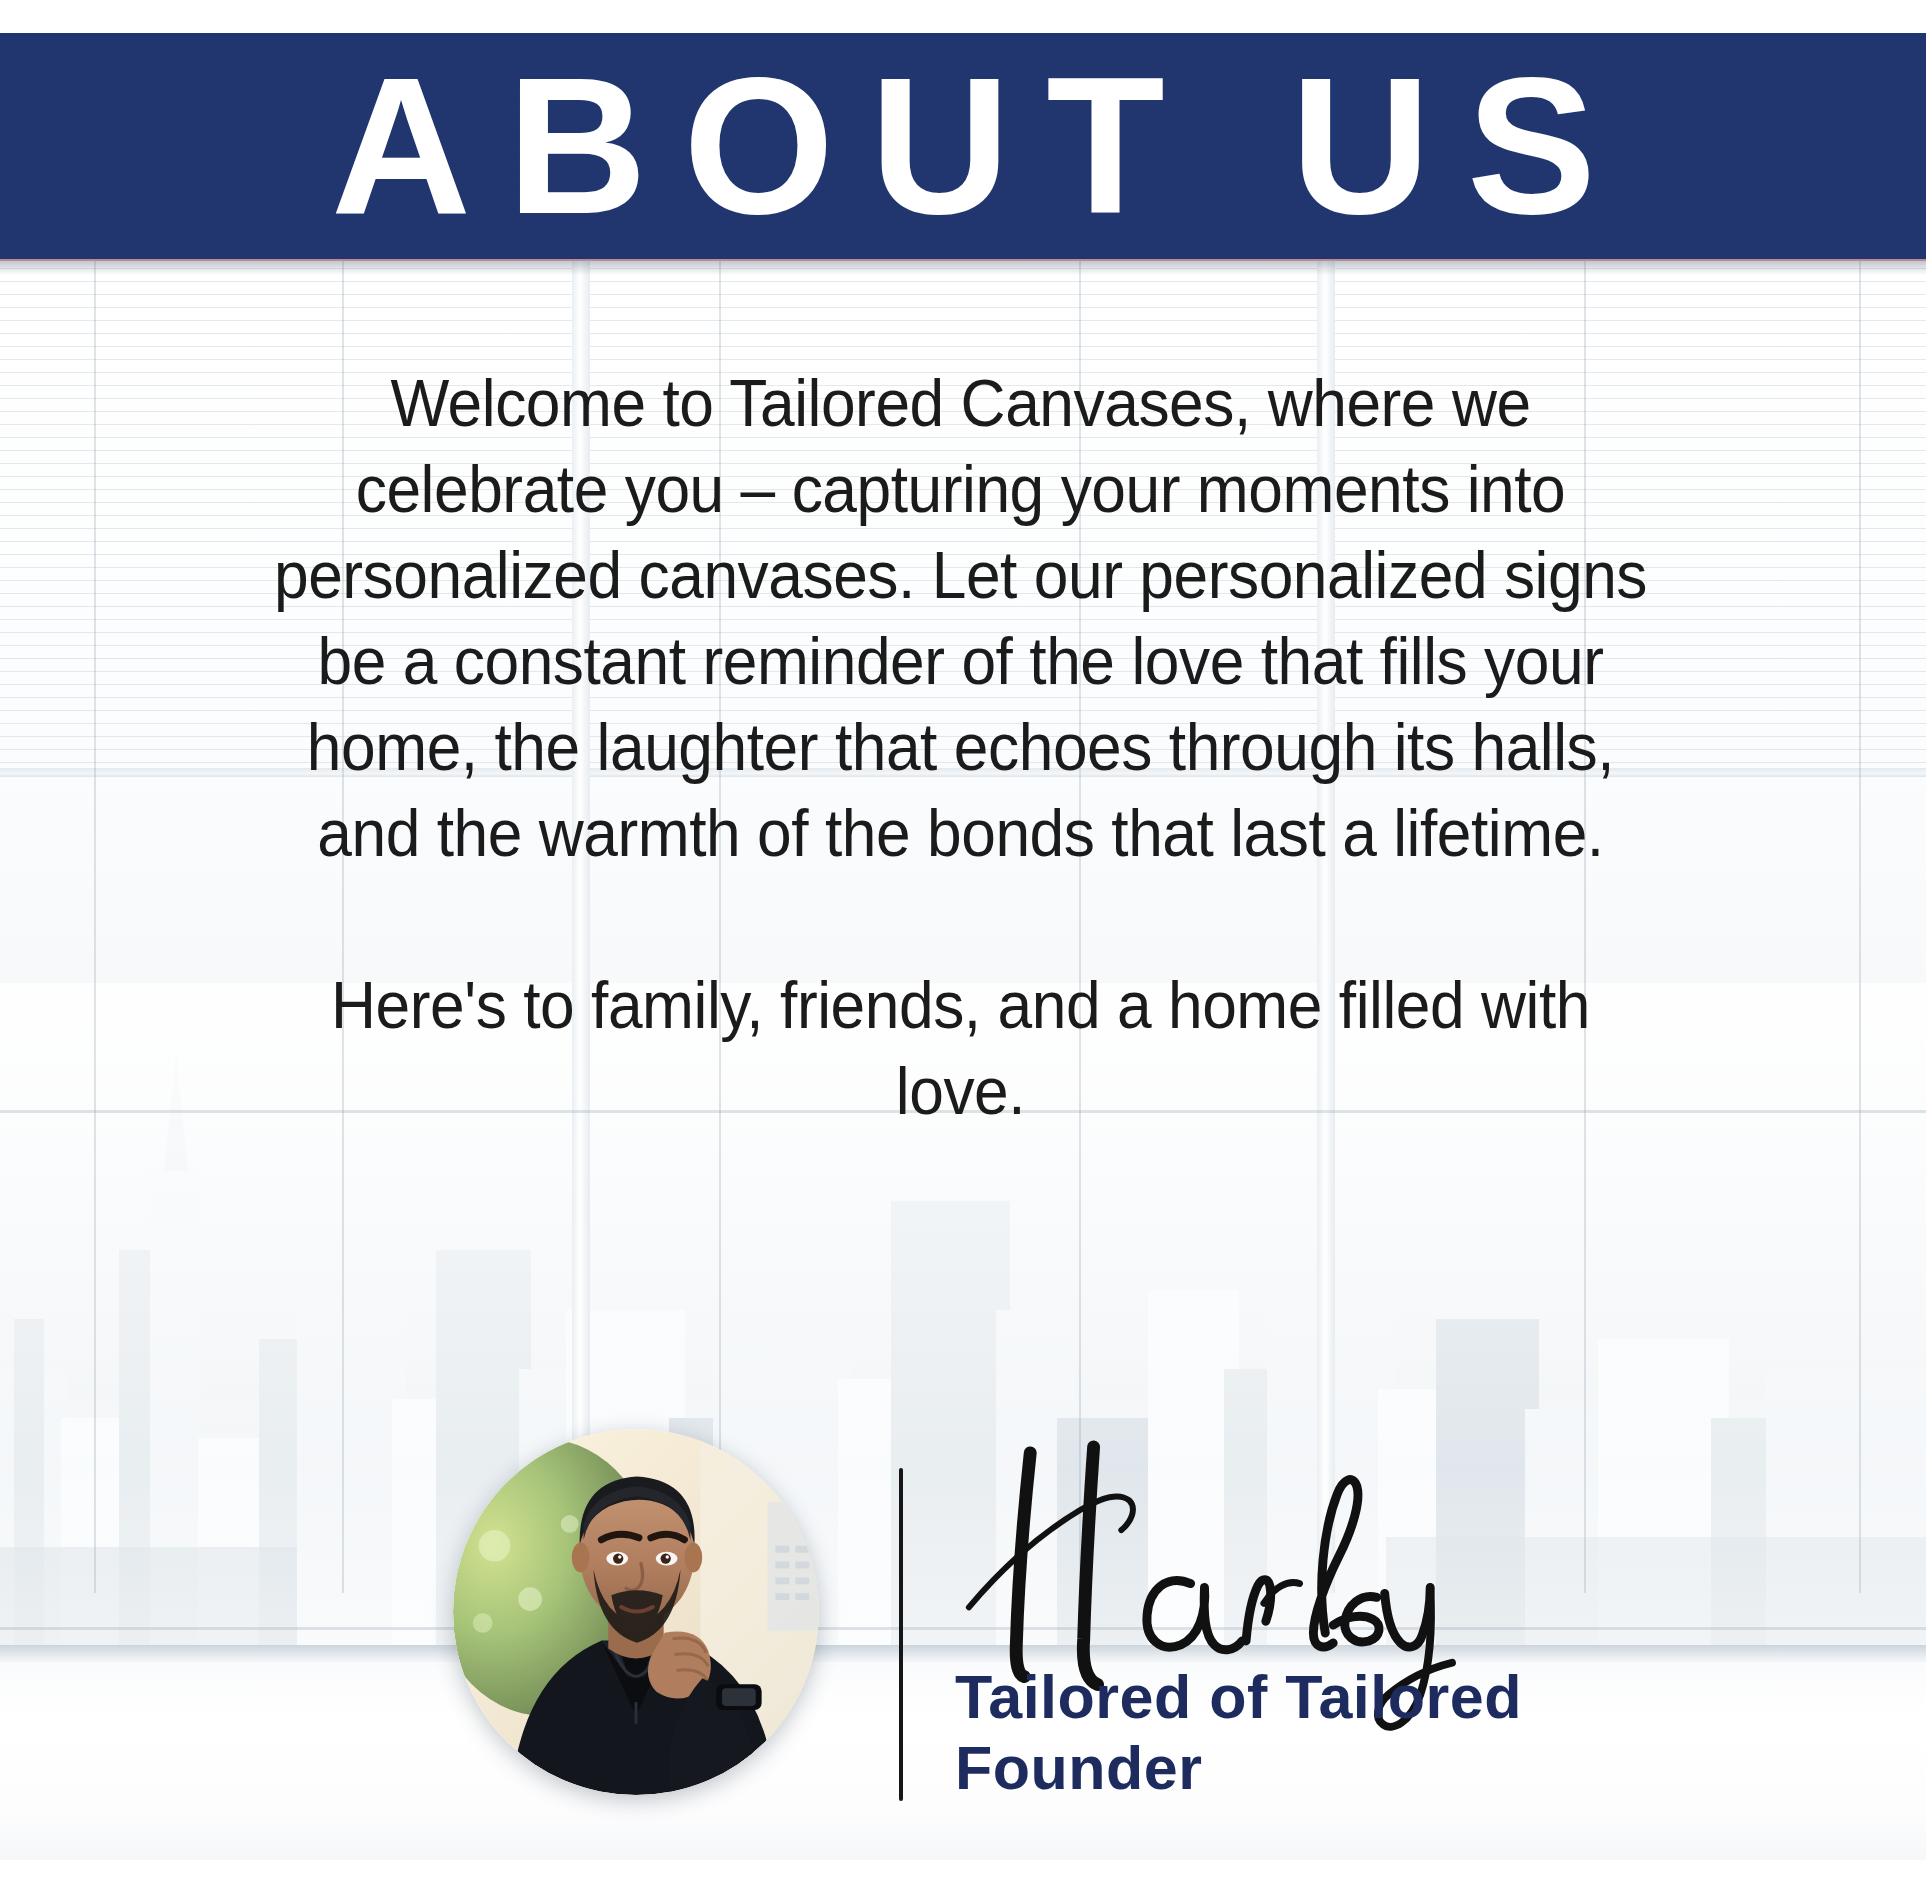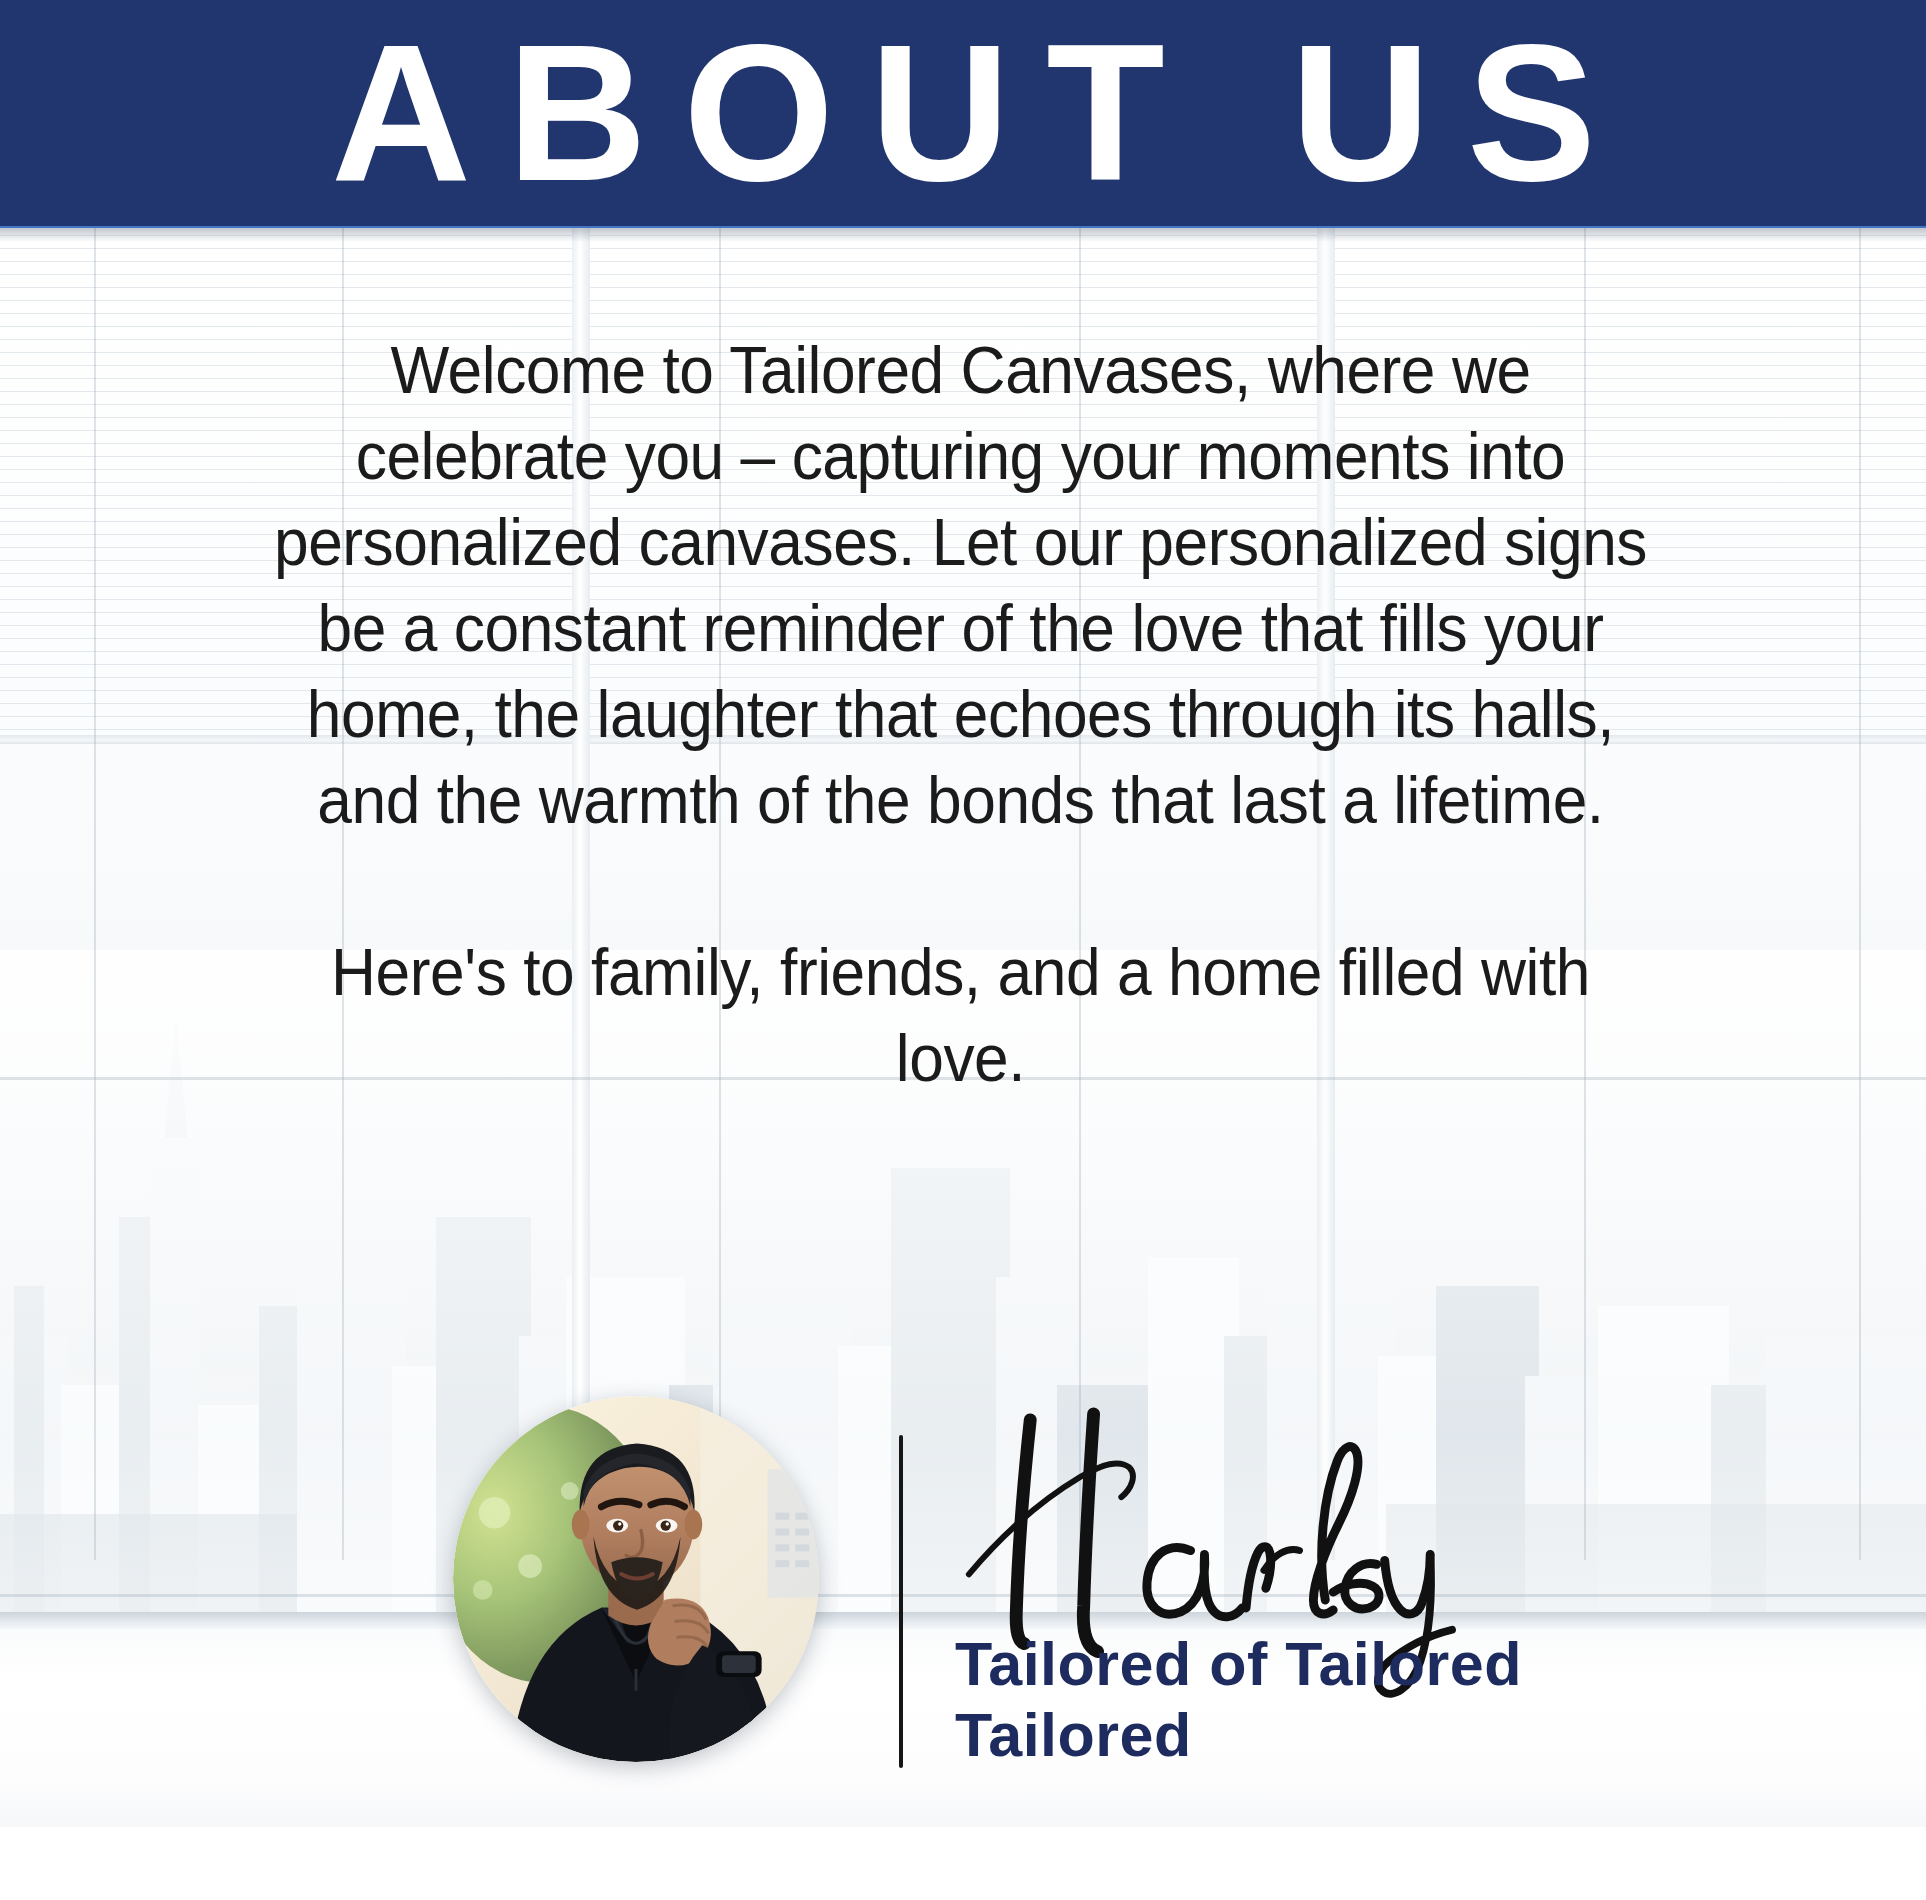--- a/index.html
+++ b/index.html
@@ -6,21 +6,22 @@
   body{
     width:1927px;height:1901px;
     background:#ffffff;
     font-family:"Liberation Sans", sans-serif;
     overflow:hidden;
   }
   .poster{
     position:relative;
     width:1927px;height:1827px;
     overflow:hidden;
-    background:#3b82f6;
+    background:#fca5a5;
+    margin-top:33px;
   }
 
   
   .bg{position:absolute;inset:0;overflow:hidden;}
 
   
   .bg-sky{
     position:absolute;left:0;right:0;top:228px;height:1406px;
     background:linear-gradient(180deg,#ffffff 0%,#fcfdfe 30%,#f4f7f9 62%,#eef2f5 80%,#f6f8fa 100%);
   }
@@ -332,21 +333,21 @@
         <path d="M392 188 C404 180 420 176 432 182 C442 187 440 200 428 204 C414 208 402 198 404 184 C406 168 420 156 436 160" stroke-width="9"></path>
 
         <path d="M444 156 C446 180 452 198 460 206 C468 214 478 210 482 198 C488 182 490 164 490 150" stroke-width="9"></path>
         <path d="M490 150 C492 186 490 228 480 258 C470 286 452 296 442 288 C434 282 436 268 448 258 C466 243 488 232 512 226" stroke-width="8"></path>
       </g>
     </svg>
   </div>
 
   <div class="founder-role">
     <div>Tailored of Tailored</div>
-    <div>Tailored</div>
+    <div>Founder</div>
   </div>
 
   <div class="stripe stripe-1"></div>
   <div class="stripe stripe-gap"></div>
   <div class="stripe stripe-2"></div>
 
 </div>
 
 
 </body></html>

